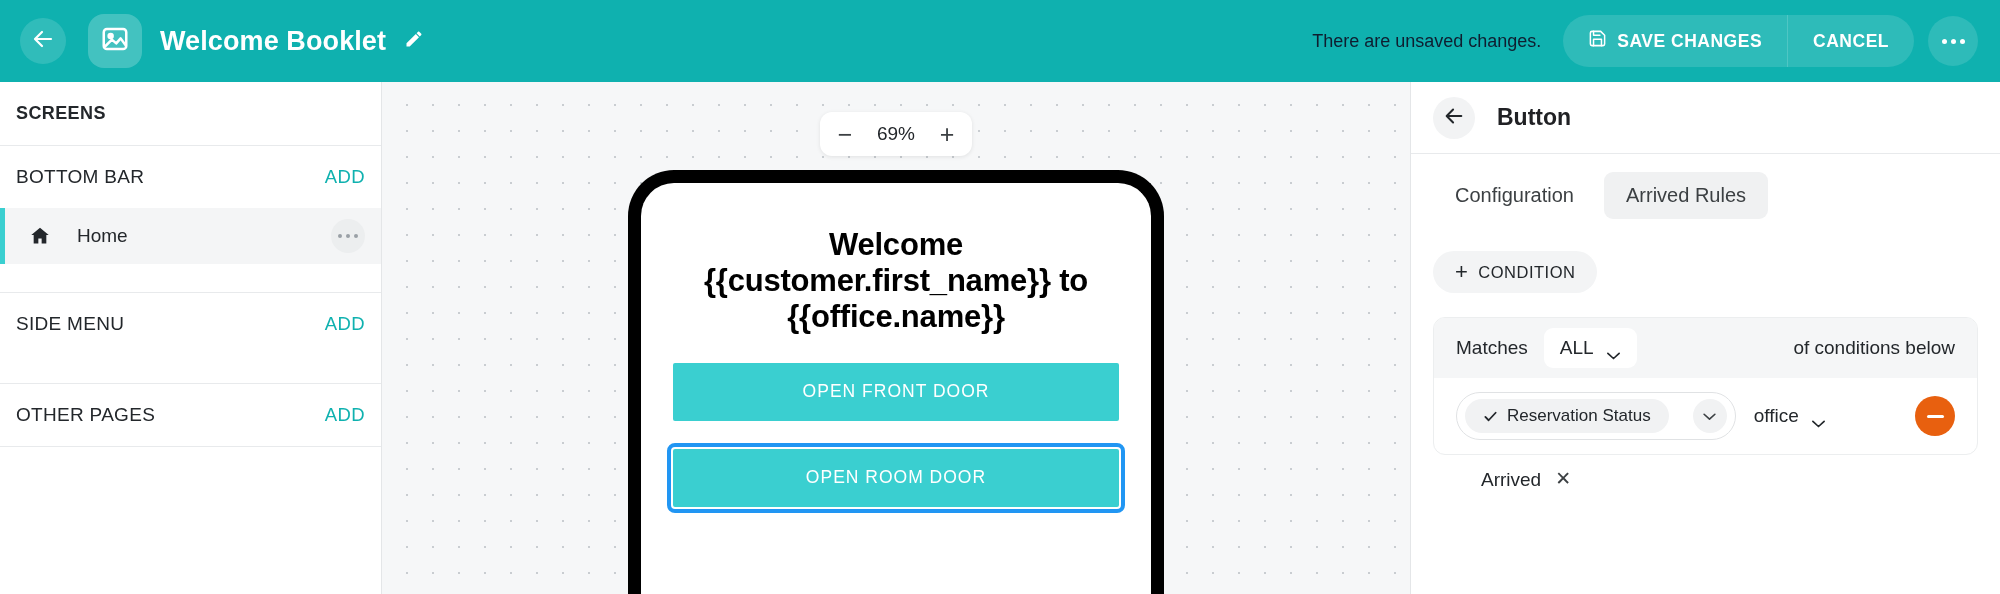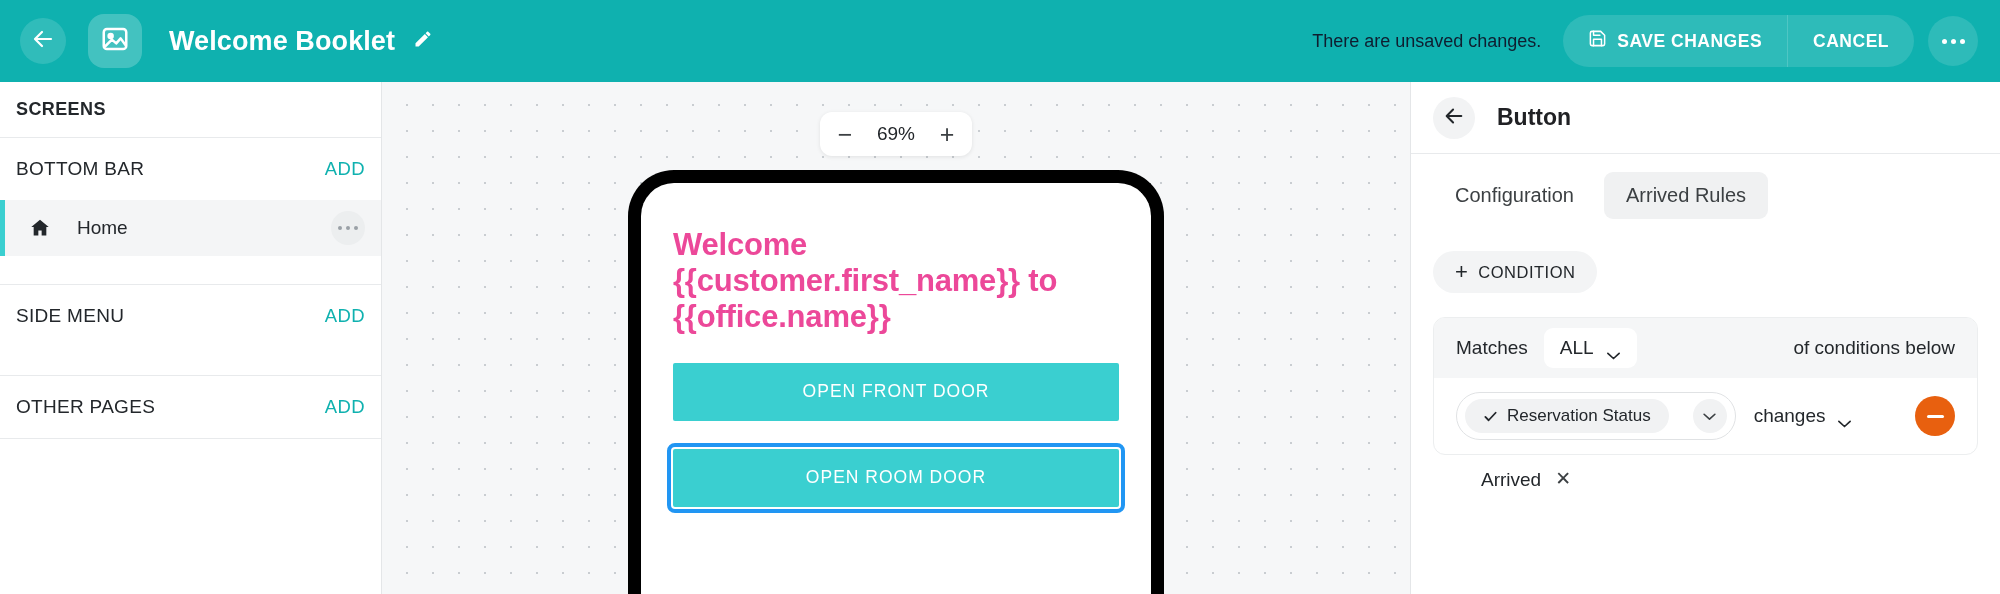--- a/index.html
+++ b/index.html
@@ -28,21 +28,21 @@
   .back-circle svg { width: 24px; height: 24px; }
   .app-icon {
     width: 54px; height: 54px; border-radius: 16px;
     background: rgba(255,255,255,0.22);
     display: flex; align-items: center; justify-content: center;
     margin-left: 22px; flex: 0 0 54px; cursor: pointer;
   }
   .app-icon svg { width: 30px; height: 30px; }
   .app-title {
     font-size: 27px; font-weight: 700; letter-spacing: .1px;
-    margin-left: 27px; white-space: nowrap; text-align: center;
+    margin-left: 18px; white-space: nowrap; text-align: center;
   }
   .edit-pencil { margin-left: 18px; display: flex; align-items: center; cursor: pointer; }
   .edit-pencil svg { width: 20px; height: 20px; }
   .topbar-spacer { flex: 1 1 auto; }
   .unsaved {
     font-size: 18px; color: #0f172a; opacity: .95;
     margin-right: 22px; white-space: nowrap;
   }
   .btn-group {
     display: flex; align-items: stretch;
@@ -71,21 +71,21 @@
   
   .body { flex: 1 1 auto; display: flex; min-height: 0; }
 
   
   .sidebar {
     width: 382px; flex: 0 0 382px;
     background: #fff; border-right: 1px solid #e4e6e8;
     display: flex; flex-direction: column;
   }
   .side-head {
-    height: 56px; display: flex; align-items: center;
+    height: 64px; display: flex; align-items: center;
     padding: 0 16px; font-size: 18px; font-weight: 700;
     color: #23272b; letter-spacing: .4px;
     border-bottom: 1px solid #e8eaec;
   }
   .side-section { border-bottom: 1px solid #e8eaec; }
   .section-head {
     height: 62px; display: flex; align-items: center;
     justify-content: space-between; padding: 0 16px;
   }
   .section-title { font-size: 19px; color: #23272b; letter-spacing: .3px; }
@@ -132,21 +132,21 @@
     position: absolute; top: 88px; left: 50%; transform: translateX(-50%);
     width: 536px; height: 560px;
     background: #fff; border: 13px solid #000;
     border-bottom: none;
     border-radius: 46px 46px 0 0;
     padding: 44px 32px 0 32px;
     overflow: hidden;
   }
   .phone-title {
     font-size: 31px; font-weight: 700; line-height: 1.16;
-    color: #ec4899; letter-spacing: -.2px; word-break: break-word;
+    color: #000000; letter-spacing: -.2px; word-break: break-word; text-align: center;
   }
   .pbtn {
     margin-top: 28px; height: 58px; border-radius: 2px;
     background: #3ACFD0; color: #fff; display: flex;
     align-items: center; justify-content: center;
     font-size: 17.5px; letter-spacing: 1px; cursor: pointer;
   }
   .pbtn.selected { outline: 4px solid #2196F3; outline-offset: 2px; }
 
   
@@ -396,21 +396,21 @@
                 <span>Reservation Status</span>
               </span>
               <span class="fs-caret">
                 <svg viewBox="0 0 16 10" width="15" height="9" fill="none" stroke="#3c4043" stroke-width="1.8" stroke-linecap="round" stroke-linejoin="round">
                     <polyline points="2 2.5 8 8 14 2.5"></polyline>
                   </svg>
               </span>
             </div>
 
             <div class="op-select">
-              <span>changes</span>
+              <span>office</span>
               <span class="caret">
                 <svg viewBox="0 0 16 10" fill="none" stroke="#23272b" stroke-width="1.8" stroke-linecap="round" stroke-linejoin="round">
                     <polyline points="2 2.5 8 8 14 2.5"></polyline>
                   </svg>
               </span>
             </div>
 
             <button class="remove-btn">
               <span class="bar"></span>
             </button>

